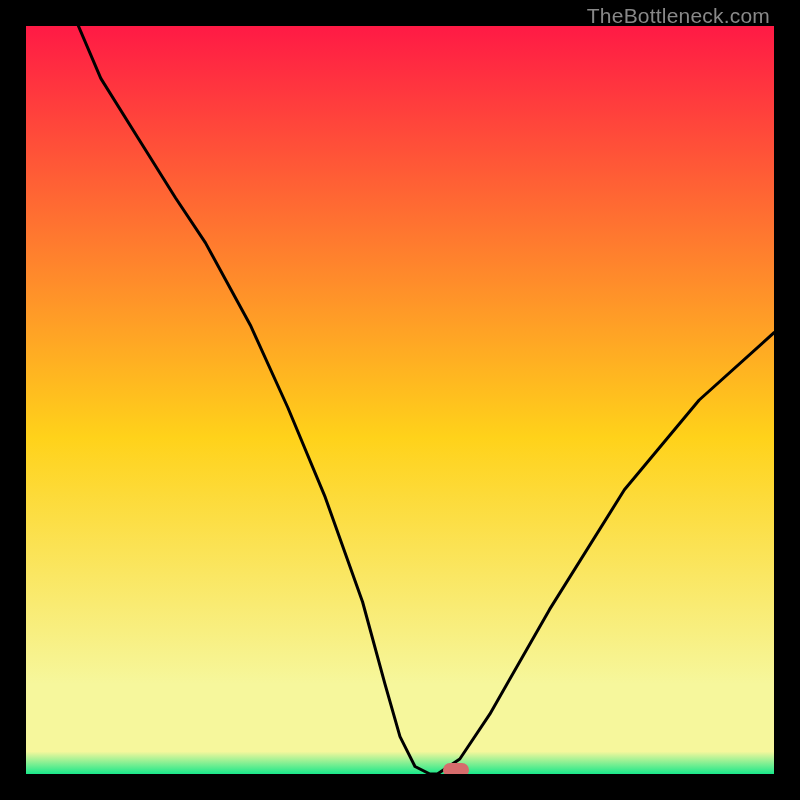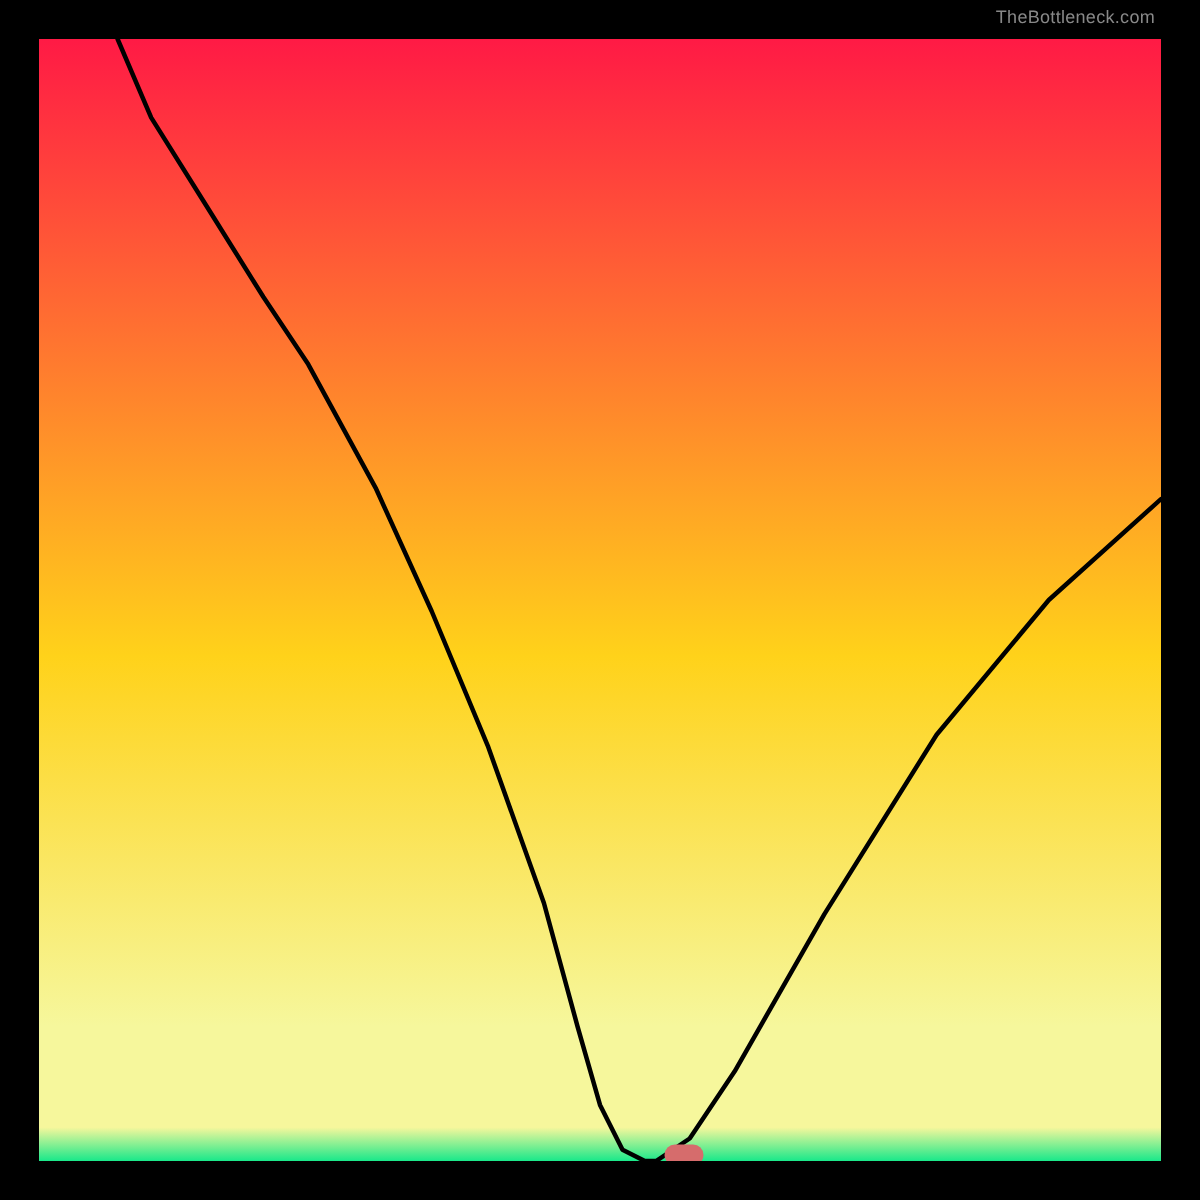--- a/index.html
+++ b/index.html
@@ -1,18 +1,18 @@
 <!DOCTYPE html>
 <html><head>
 <meta charset="utf-8">
 <style>
   html,body{margin:0;padding:0;width:800px;height:800px;background:#000;overflow:hidden;font-family:Arial,Helvetica,sans-serif}
   .frame{position:absolute;left:0;top:0;width:800px;height:800px;background:#000}
   .plot{position:absolute;left:26px;top:26px;width:748px;height:748px;overflow:hidden}
-  .attribution{position:absolute;top:4px;right:30px;color:#888;font-size:12px;letter-spacing:.2px}
+  .attribution{position:absolute;top:4px;right:30px;color:#888;font-size:21px;letter-spacing:.2px}
   .marker{position:absolute;width:26px;height:14px;border-radius:8px;background:#d66c6c;transform:translate(-50%,-50%)}
 </style>
 </head>
 <body>
 
 <div class="frame">
   <div class="attribution">TheBottleneck.com</div>
   <div class="plot">
     <svg width="748" height="748" viewBox="0 0 748 748" preserveAspectRatio="none">
       <defs>

